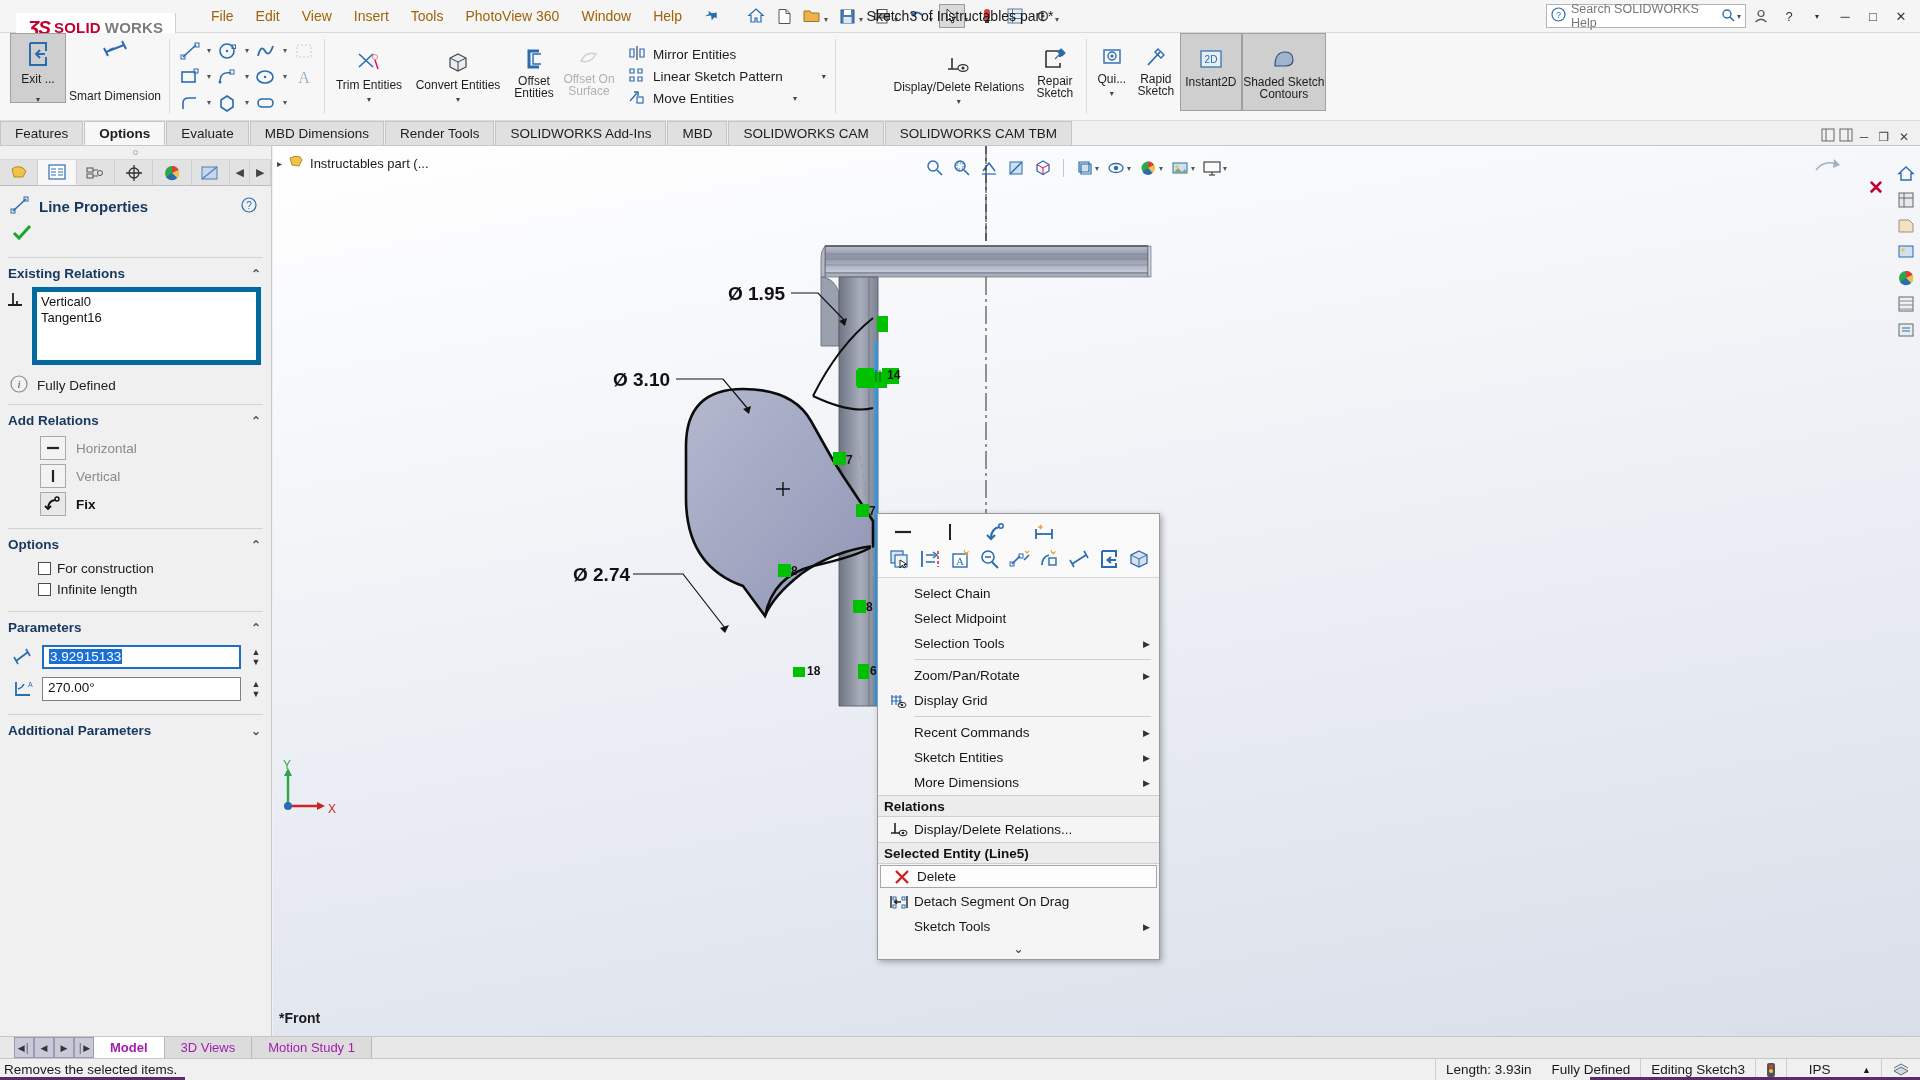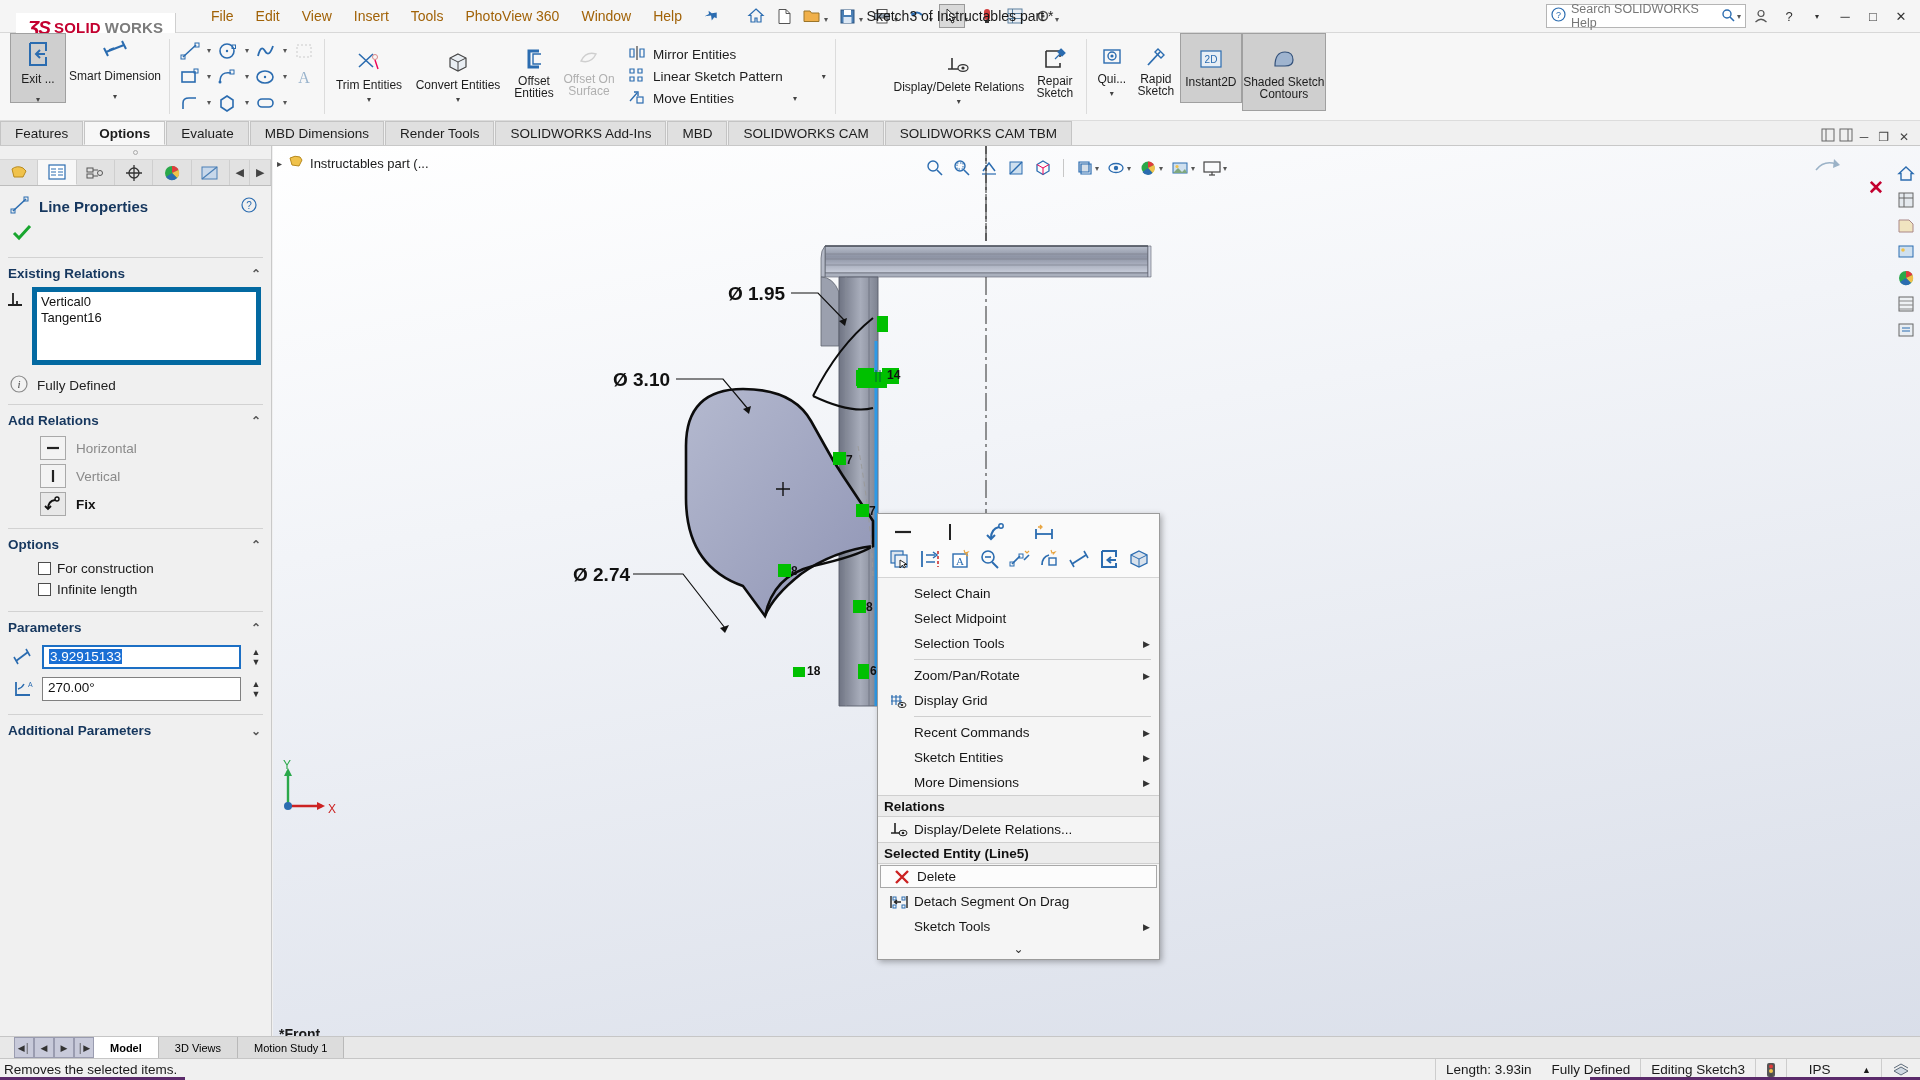--- a/index.html
+++ b/index.html
@@ -154,21 +154,21 @@
   .vt-sep { width: 1px; height: 18px; background: #c7c7c7; margin: 0 5px; }
 
   .rightdock {
     position: absolute; right: 0; top: 16px; width: 28px;
     display: flex; flex-direction: column; gap: 2px; align-items: center;
   }
   .rd-btn { width: 24px; height: 24px; display:flex; align-items:center; justify-content:center; }
   .close-x { position: absolute; right: 36px; top: 30px; color: #c3002f; font-size: 19px; font-weight: bold;}
 
   .view-label {
-    position: absolute; left: 6px; bottom: 0; font-size: 14px; font-weight: bold; color: #1a1a1a;
+    position: absolute; left: 6px; bottom: 16px; font-size: 14px; font-weight: bold; color: #1a1a1a;
   }
   .ctx-icons { background: #fafafa; border-bottom: 1px solid #d5d5d5; padding: 4px 6px 5px 6px;}
   .cirow { display: flex; align-items: center; gap: 2px; height: 27px; }
   .cibtn { width: 29px; height: 25px; display:flex; align-items:center; justify-content:center; }
   .ctxlist { padding: 3px 0 0 0; background: #f5f5f5;}
   .ctxitem {
     display: flex; align-items: center; height: 25px; padding-left: 6px; position: relative; cursor: default;
   }
   .ctxitem .cico { width: 30px; display:flex; align-items:center; justify-content:center; }
   .ctxitem .clbl { font-size: 13.5px; color: #161616; }
@@ -182,21 +182,21 @@
   .ctxitem.boxed { border: 1px solid #a8a8a8; background: #fcfcfc; margin: 1px 2px; height: 23px; }
   .ctx-expand { height: 20px; display:flex; align-items:center; justify-content:center; color:#333; font-size: 12px; }
 
   
   .tabbar {
     position: absolute; bottom: 22px; left: 0; width: 1920px; height: 22px;
     background: #e8e8e8; border-top: 1px solid #c6c6c6; display: flex; align-items: stretch;
   }
   .navbtns { display: flex; margin-left: 14px; }
   .navbtn { width: 20px; background: #c8cada; border: 1px solid #9a9cb0; display:flex; align-items:center; justify-content:center; font-size: 9px; color:#333;}
-  .mtab { padding: 0 16px; display:flex; align-items:center; font-size: 11px; background:#dcdcdc; border-right: 1px solid #b9b9b9; color:#000000;}
+  .mtab { padding: 0 16px; display:flex; align-items:center; font-size: 13px; background:#dcdcdc; border-right: 1px solid #b9b9b9; color:#a21caf;}
   .mtab.active { background: #fff; font-weight: bold; }
   .statusbar {
     position: absolute; bottom: 0; left: 0; width: 1920px; height: 22px;
     background: #f0f0f0; border-top: 1px solid #c6c6c6;
     display: flex; align-items: center; font-size: 13.5px; color: #1a1a1a;
   }
   .sb-left { padding-left: 4px; }
   .sb-right { margin-left: auto; display: flex; align-items: flex-end; height: 22px; }
   .sb-cell { padding: 0 10px; height: 22px; display:flex; align-items:center; border-left: 1px solid #cdcdcd; }
   .purple-1 { position: absolute; bottom: 0; left: 0; width: 185px; height: 3px; background: #5b2a6b; }
@@ -339,21 +339,21 @@
       <span class="ico">
         <svg width="30" height="30" viewBox="0 0 30 30">
             <path d="M7 4 H23 V12 M23 18 V26 H7 V4" fill="none" stroke="#2b6cb0" stroke-width="2"></path>
             <path d="M22 15 L14 15 M17 11 L13 15 L17 19" fill="none" stroke="#2b6cb0" stroke-width="2"></path>
           </svg>
       </span>
       <span class="lbl">Exit ...</span>
       <span style="font-size:8px;color:#444;margin-top:10px;">▾</span>
     </div>
 
-    <div class="bigbtn wide" style="width:98px;">
+    <div class="bigbtn wide" style="width:98px;gap:20px;">
       <span class="ico">
         <svg width="30" height="28" viewBox="0 0 30 28">
             <path d="M6 14 L24 7" stroke="#2b6cb0" stroke-width="2" fill="none"></path>
             <path d="M4 10 L8 18 M22 3 L26 11" stroke="#2b6cb0" stroke-width="2"></path>
             <path d="M9 12 L14 10" stroke="#2b6cb0" stroke-width="1.5"></path>
           </svg>
       </span>
       <span class="lbl">Smart Dimension</span>
       <span style="font-size:8px;color:#444;margin-top:10px;">▾</span>
     </div>
@@ -559,21 +559,21 @@
     <div class="bigbtn" style="width:48px;padding-top:14px;">
       <span class="ico">
         <svg width="24" height="22" viewBox="0 0 24 22">
             <path d="M4 18 L16 5" stroke="#2b6cb0" stroke-width="1.8"></path>
             <path d="M14 2 L20 8 L17 11 L11 5 Z" fill="none" stroke="#2b6cb0" stroke-width="1.4"></path>
           </svg>
       </span>
       <span class="lbl">Rapid Sketch</span>
     </div>
 
-    <div class="bigbtn sel" style="width:62px;padding-top:14px;height:70px;">
+    <div class="bigbtn sel" style="width:62px;padding-top:14px;height:78px;">
       <span class="ico">
         <svg width="26" height="24" viewBox="0 0 26 24">
             <rect x="3" y="3" width="20" height="16" fill="#e7eef5" stroke="#2b6cb0" stroke-width="1.2"></rect>
             <text x="13" y="15" font-size="10" fill="#2b6cb0" text-anchor="middle" font-family="Liberation Sans">2D</text>
           </svg>
       </span>
       <span class="lbl">Instant2D</span>
     </div>
 
     <div class="bigbtn sel" style="width:84px;padding-top:14px;height:78px;">

